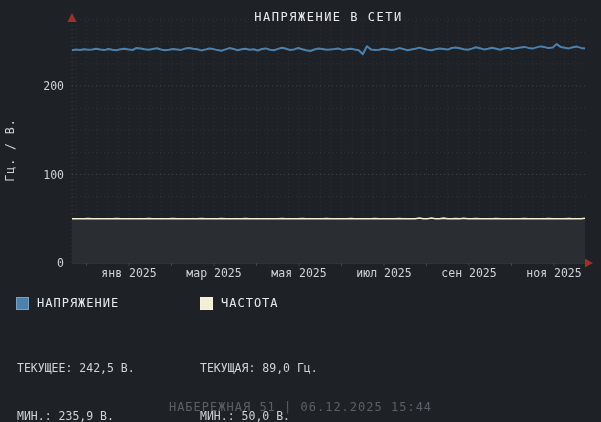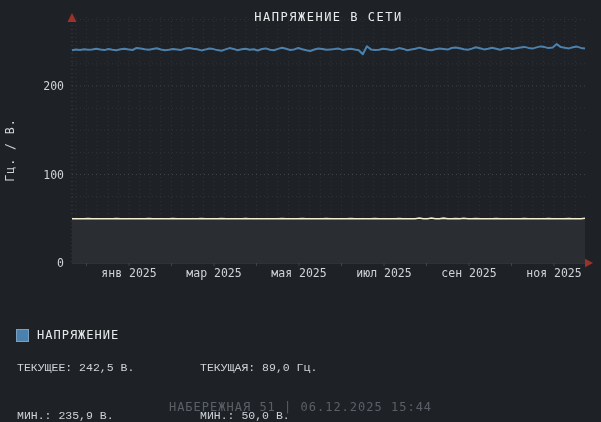--- a/index.html
+++ b/index.html
@@ -1,27 +1,27 @@
 <!DOCTYPE html>
 <html><head>
 <meta charset="utf-8">
 <style>
   html,body{margin:0;padding:0;background:#1e2227;width:601px;height:422px;overflow:hidden;
     font-family:"DejaVu Sans Mono","Liberation Mono",monospace;}
   #app{position:relative;width:601px;height:422px;background:#1e2227;padding-left:37px;}
   #chart-wrap{position:absolute;left:0;top:0;width:601px;height:292px;}
   #chart-svg{display:block;}
   .legend-row{position:absolute;left:0;top:296px;width:601px;height:20px;}
-  .legend-item{position:absolute;top:0;display:flex;align-items:center;gap:8px;margin-top:32px;}
+  .legend-item{position:absolute;top:0;display:flex;align-items:center;gap:8px;}
   .legend-item.v{left:16px;} .legend-item.f{left:200px;}
   .swatch{width:11px;height:11px;display:inline-block;border:1px solid rgba(255,255,255,.25);}
   .legend-label{color:#e6e8ea;font-size:12px;letter-spacing:1px;}
   .stats-col{position:absolute;top:328px;color:#ced3d8;font-size:11.5px;line-height:16px;white-space:pre;}
   .stats-col.v{left:17px;} .stats-col.f{left:200px;}
-  .stats-line{height:16px;font-family:Liberation Mono, monospace;}
+  .stats-line{height:16px;}
   #footer{position:absolute;left:0;top:400px;width:601px;text-align:center;
     color:#5b6067;font-size:12px;letter-spacing:1px;}
 </style>
 </head>
 <body>
 
 <div id="app">
 
   <div id="chart-wrap">
     <svg id="chart-svg" width="601" height="292">
@@ -115,20 +115,24 @@
         <text x="469" y="277" text-anchor="middle" font-size="11.5" fill="#cfd2d6" font-family="&quot;DejaVu Sans Mono&quot;,&quot;Liberation Mono&quot;,monospace">сен 2025</text>
         <text x="554" y="277" text-anchor="middle" font-size="11.5" fill="#cfd2d6" font-family="&quot;DejaVu Sans Mono&quot;,&quot;Liberation Mono&quot;,monospace">ноя 2025</text>
       </svg>
   </div>
 
   <div class="legend-row">
     <div class="legend-item v">
       <span class="swatch" id="swatch-voltage" style="background: rgb(77, 129, 173);"></span>
       <span class="legend-label">НАПРЯЖЕНИЕ</span>
     </div>
+    <div class="legend-item f">
+      <span class="swatch" id="swatch-frequency" style="background: rgb(244, 238, 210);"></span>
+      <span class="legend-label">ЧАСТОТА</span>
+    </div>
   </div>
 
   <div class="stats-col v">
     <div class="stats-line">ТЕКУЩЕЕ: 242,5 В.</div>
     <div class="stats-line">МИН.: 235,9 В.</div>
     
     
   </div>
 
   <div class="stats-col f">

